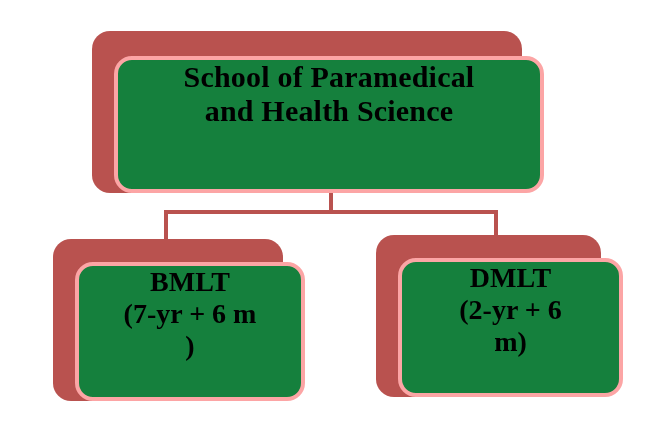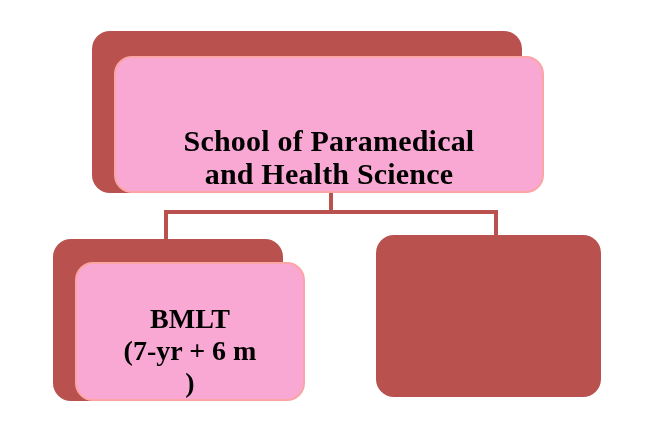--- a/index.html
+++ b/index.html
@@ -33,26 +33,26 @@
     left: 0;
     top: 0;
     width: 100%;
     height: 100%;
     background: #b9524f;
     border-radius: 18px;
   }
 
   .node .card {
     position: absolute;
-    background: #f9a8d4;
-    border: 2px solid #fca5a5;
+    background: #15803d;
+    border: 4px solid #fca5a5;
     border-radius: 18px;
     box-sizing: border-box;
     display: flex;
-    align-items: flex-end;
+    align-items: flex-start;
     justify-content: center;
     text-align: center;
   }
 
   .node .label {
     color: #000000;
     font-weight: bold;
     line-height: 1.12;
     padding: 0 6px;
     white-space: pre-line;
@@ -164,15 +164,20 @@
     <div class="plate"></div>
     <div class="card">
       <div class="label">BMLT
 (7-yr + 6 m
 )</div>
     </div>
   </div>
 
   <div class="node child" id="node-dmlt">
     <div class="plate"></div>
+    <div class="card">
+      <div class="label">DMLT
+(2-yr + 6
+m)</div>
+    </div>
   </div>
 
 </div>
 
 </body></html>

